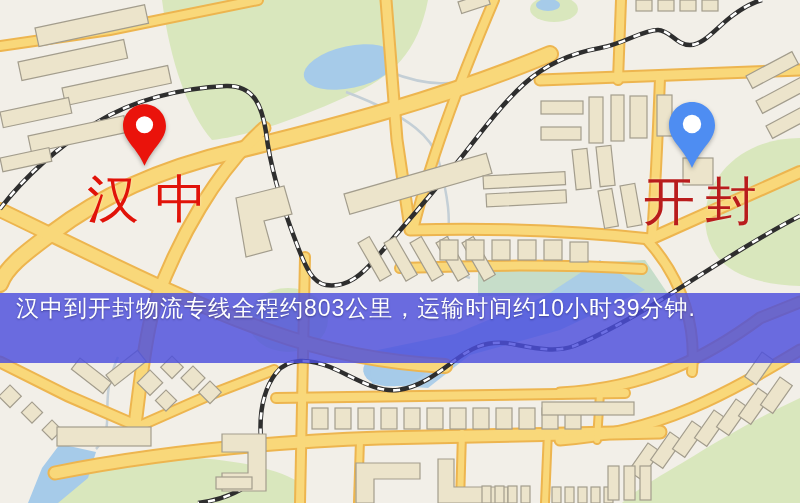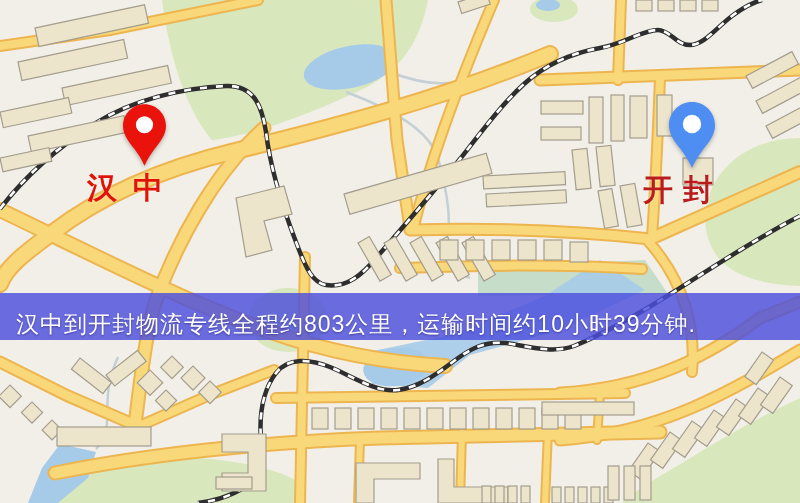--- a/index.html
+++ b/index.html
@@ -1,25 +1,25 @@
 <!DOCTYPE html>
 <html><head>
 <meta charset="utf-8">
 <style>
   html,body{margin:0;padding:0;background:#888;}
   #stage{position:relative;width:800px;height:503px;overflow:hidden;
          font-family:"Liberation Sans","DejaVu Sans",sans-serif;background:#f2efe8;}
   #map-svg{position:absolute;left:0;top:0;}
   .pin{position:absolute;filter:drop-shadow(0 2px 2px rgba(0,0,0,0.28));}
-  .place-label{position:absolute;font-weight:bold;font-size:30px;line-height:1;
+  .place-label{position:absolute;font-weight:normal;font-size:52px;line-height:1;
                text-shadow:0 0 3px rgba(255,255,255,0.45);white-space:nowrap;}
   #origin-label{left:87px;top:173px;color:#e11309;letter-spacing:16px;}
   #destination-label{left:643px;top:175px;color:#b91c1c;letter-spacing:10px;}
-  #info-banner{position:absolute;left:0;right:0;top:293px;height:47px;
-               background:rgba(76,78,221,0.82);color:#ffffff;display:flex;align-items:flex-end;
+  #info-banner{position:absolute;left:0;right:0;top:293px;height:70px;
+               background:rgba(76,78,221,0.82);color:#ffffff;display:flex;align-items:flex-start;
                padding-left:16px;font-size:23px;letter-spacing:1px;
                text-shadow:0 1px 2px rgba(20,20,70,0.45);white-space:nowrap;}
 </style>
 </head>
 <body>
 
 <div id="stage">
 
   <svg id="map-svg" width="800" height="503" viewBox="0 0 800 503">
 

